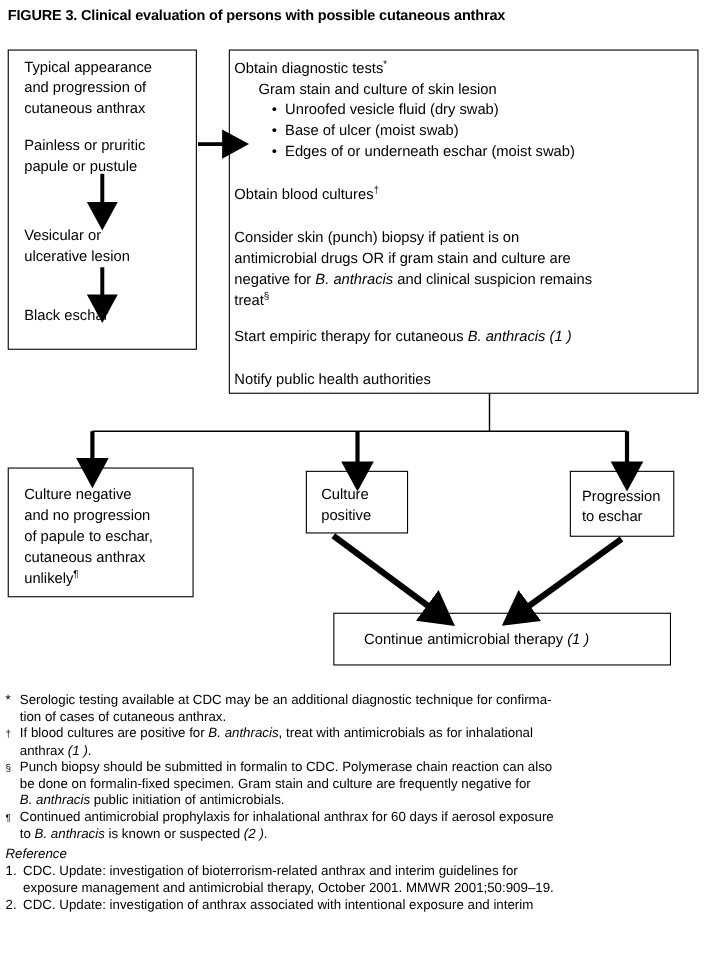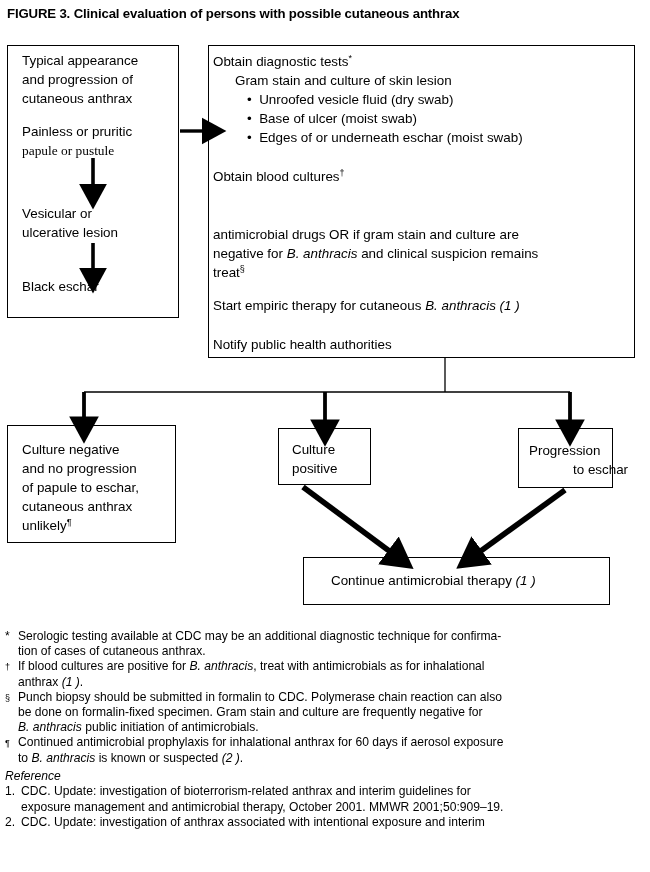--- a/index.html
+++ b/index.html
@@ -105,39 +105,40 @@
 
   <div class="figure-title">FIGURE 3. Clinical evaluation of persons with possible cutaneous anthrax</div>
 
   <div class="box" style="left:7px; top:45px; width:172px; height:273px;"></div>
 
   <div class="btext" style="left:22px; top:51px;">Typical appearance</div>
   <div class="btext" style="left:22px; top:70px;">and progression of</div>
   <div class="btext" style="left:22px; top:89px;">cutaneous anthrax</div>
 
   <div class="btext" style="left:22px; top:122px;">Painless or pruritic</div>
-  <div class="btext" style="left:22px; top:141px;font-family:Liberation Serif, serif;">papule or pustule</div>
+  <div class="btext" style="left:22px; top:141px;">papule or pustule</div>
 
   <div class="btext" style="left:22px; top:204px;">Vesicular or</div>
   <div class="btext" style="left:22px; top:223px;">ulcerative lesion</div>
 
   <div class="btext" style="left:22px; top:277px;">Black eschar</div>
 
   <div class="box" style="left:208px; top:45px; width:427px; height:313px;"></div>
 
   <div class="btext" style="left:213px; top:52px;"><span>Obtain diagnostic tests</span><span class="sup">*</span></div>
 
   <div class="btext" style="left:235px; top:71px;">Gram stain and culture of skin lesion</div>
 
   <div class="btext" style="left:247px; top:90px;">•&nbsp; <span>Unroofed vesicle fluid (dry swab)</span></div>
   <div class="btext" style="left:247px; top:109px;">•&nbsp; <span>Base of ulcer (moist swab)</span></div>
   <div class="btext" style="left:247px; top:128px;text-align:right;">•&nbsp; <span>Edges of or underneath eschar (moist swab)</span></div>
 
   <div class="btext" style="left:213px; top:167px;"><span>Obtain blood cultures</span><span class="sup">†</span></div>
 
+  <div class="btext" style="left:213px; top:206px;">Consider skin (punch) biopsy if patient is on</div>
   <div class="btext" style="left:213px; top:225px;">antimicrobial drugs OR if gram stain and culture are</div>
   <div class="btext" style="left:213px; top:244px;"><span>negative for </span><span class="ital">B. anthracis</span><span> and clinical suspicion remains</span></div>
   <div class="btext" style="left:213px; top:263px;"><span>treat</span><span class="sup">§</span></div>
 
   <div class="btext" style="left:213px; top:296px;"><span>Start empiric therapy for cutaneous </span><span class="ital">B. anthracis</span><span class="ital"> (1 )</span></div>
 
   <div class="btext" style="left:213px; top:335px;text-align:center;">Notify public health authorities</div>
 
   <div class="box" style="left:7px; top:425px; width:169px; height:118px;"></div>
   <div class="btext" style="left:22px; top:440px;">Culture negative</div>
@@ -145,21 +146,21 @@
   <div class="btext" style="left:22px; top:478px;">of papule to eschar,</div>
   <div class="btext" style="left:22px; top:497px;">cutaneous anthrax</div>
   <div class="btext" style="left:22px; top:516px;"><span>unlikely</span><span class="sup">¶</span></div>
 
   <div class="box" style="left:278px; top:428px; width:93px; height:57px;"></div>
   <div class="btext" style="left:292px; top:440px;">Culture</div>
   <div class="btext" style="left:292px; top:459px;">positive</div>
 
   <div class="box" style="left:518px; top:428px; width:95px; height:60px;"></div>
   <div class="btext" style="left:529px; top:441px;">Progression</div>
-  <div class="btext" style="left:529px; top:460px;margin-left:44px;">to eschar</div>
+  <div class="btext" style="left:529px; top:460px;">to eschar</div>
 
   <div class="box" style="left:303px; top:557px; width:307px; height:48px;"></div>
   <div class="btext" style="left:331px; top:571px;"><span>Continue antimicrobial therapy </span><span class="ital">(1 )</span></div>
 
   <svg class="overlay" viewBox="0 0 650 872">
     <defs>
       <marker id="ar" markerWidth="9" markerHeight="9" refX="1.2" refY="4.5" orient="auto" markerUnits="strokeWidth">
         <path d="M0,0.6 L7.2,4.5 L0,8.4 z" fill="#000"></path>
       </marker>
       <marker id="arbig" markerWidth="7" markerHeight="7" refX="0.8" refY="3.5" orient="auto" markerUnits="strokeWidth">

